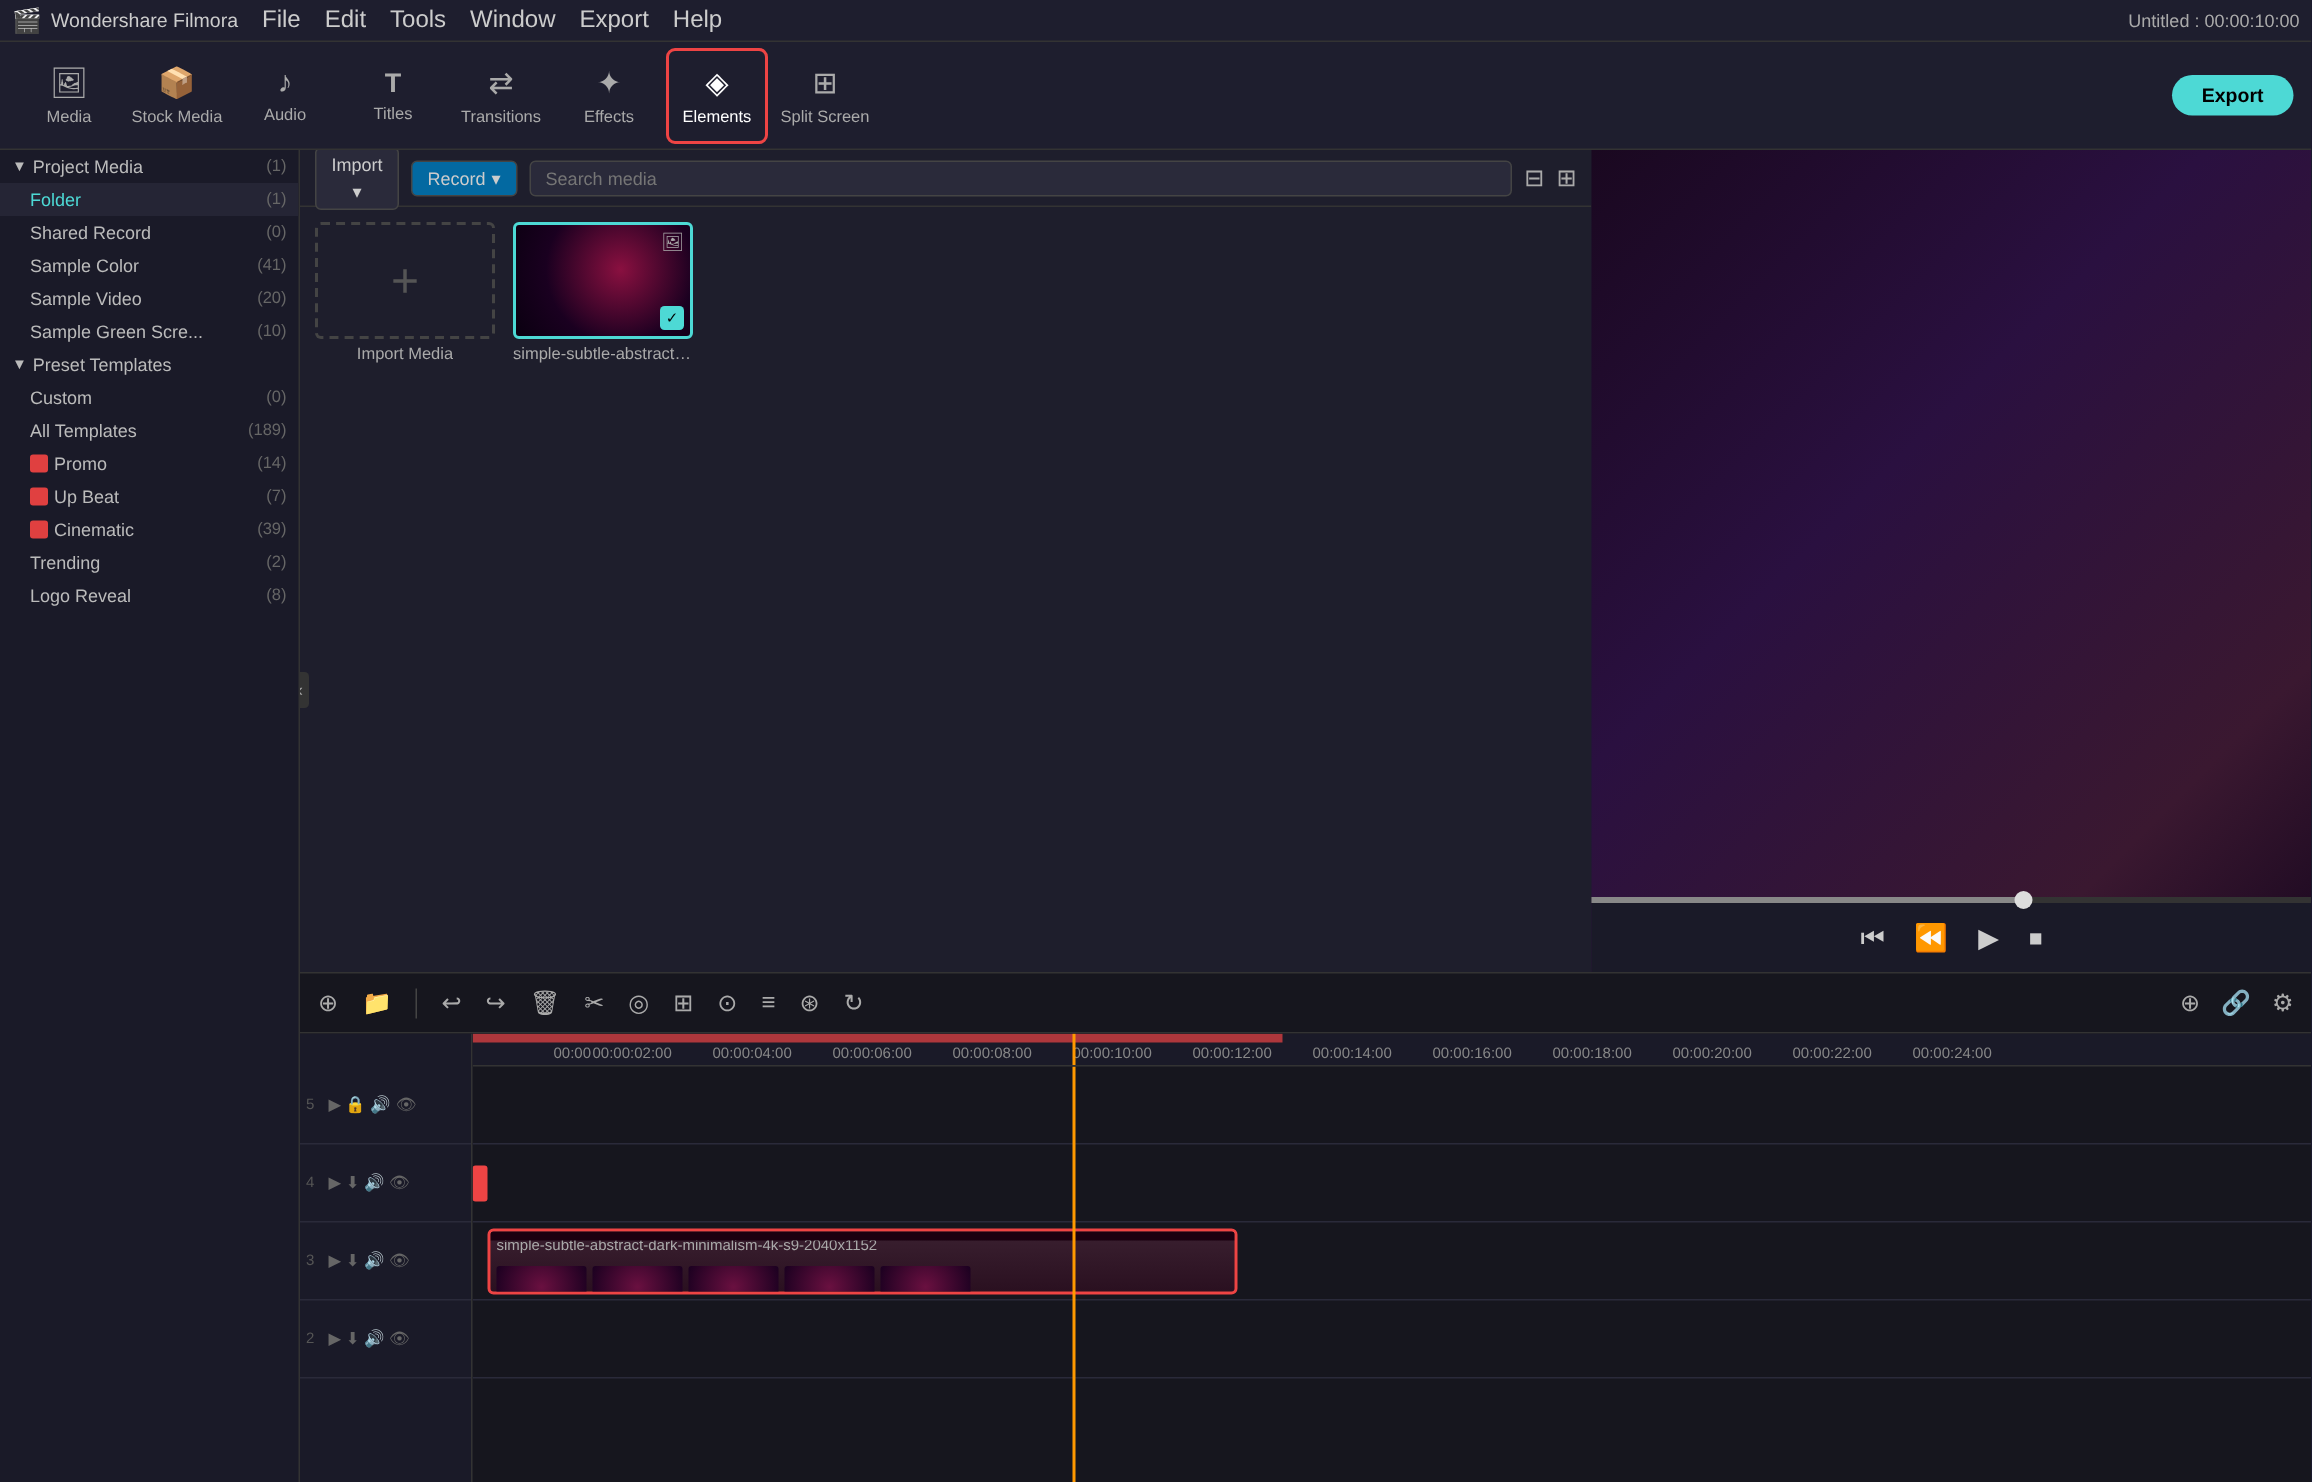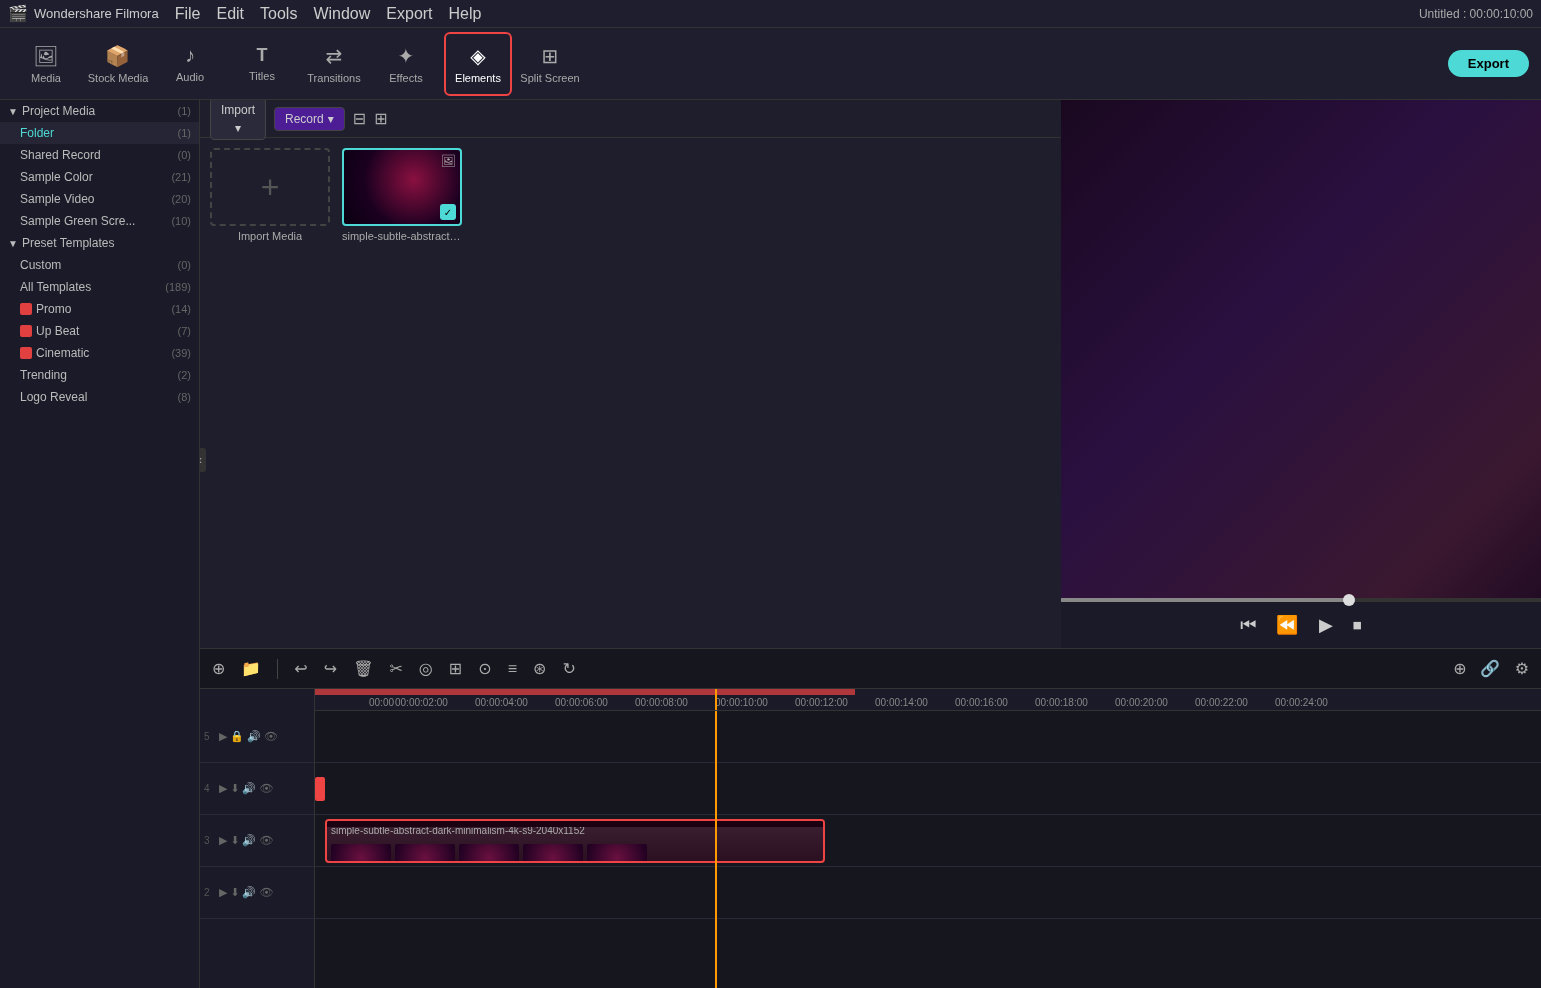--- a/index.html
+++ b/index.html
@@ -31,21 +31,21 @@
     .sidebar-item .count { color: #666; font-size: 11px; }
     .sidebar-item.indent1 { padding-left: 20px; }
     .sidebar-item .colored-dot { width: 12px; height: 12px; border-radius: 2px; margin-right: 4px; display: inline-block; }
 
     
     .content-area { flex: 1; display: flex; flex-direction: column; background: #1e1e2c; overflow: hidden; }
 
     
     .content-toolbar { display: flex; align-items: center; height: 38px; padding: 0 10px; gap: 8px; border-bottom: 1px solid #333; background: #1e1e2c; }
     .import-btn { background: #2a2a3a; border: 1px solid #444; border-radius: 4px; color: #ccc; padding: 4px 10px; cursor: pointer; display: flex; align-items: center; gap: 4px; font-size: 12px; flex-direction: column; }
-    .record-btn { background: #4c1d95; border: 1px solid #444; border-radius: 4px; color: #ccc; padding: 4px 10px; cursor: pointer; display: flex; align-items: center; gap: 4px; font-size: 12px; }
+    .record-btn { background: #0369a1; border: 1px solid #444; border-radius: 4px; color: #ccc; padding: 4px 10px; cursor: pointer; display: flex; align-items: center; gap: 4px; font-size: 12px; }
     .search-box { flex: 1; background: #2a2a3a; border: 1px solid #444; border-radius: 4px; padding: 4px 10px; color: #ccc; font-size: 12px; outline: none; }
     .filter-icon { color: #aaa; cursor: pointer; font-size: 16px; }
     .grid-icon { color: #aaa; cursor: pointer; font-size: 16px; }
 
     
     .media-grid { display: flex; flex-wrap: wrap; padding: 10px; gap: 12px; flex: 1; align-content: flex-start; overflow-y: auto; }
     .media-item { display: flex; flex-direction: column; align-items: center; gap: 4px; cursor: pointer; }
     .media-thumb { width: 120px; height: 78px; background: #2a2a3a; border-radius: 4px; display: flex; align-items: center; justify-content: center; position: relative; border: 2px solid transparent; }
     .media-thumb.selected { border: 2px solid #4dd9d5; }
     .media-thumb .check-mark { position: absolute; bottom: 4px; right: 4px; background: #4dd9d5; color: #000; border-radius: 3px; width: 16px; height: 16px; display: flex; align-items: center; justify-content: center; font-size: 10px; }
@@ -139,21 +139,21 @@
     <div class="sidebar-item indent1 active">
       <span class="label">Folder</span>
       <span class="count">(1)</span>
     </div>
     <div class="sidebar-item indent1">
       <span class="label">Shared Record</span>
       <span class="count">(0)</span>
     </div>
     <div class="sidebar-item indent1">
       <span class="label">Sample Color</span>
-      <span class="count">(21)</span>
+      <span class="count">(41)</span>
     </div>
     <div class="sidebar-item indent1">
       <span class="label">Sample Video</span>
       <span class="count">(20)</span>
     </div>
     <div class="sidebar-item indent1">
       <span class="label">Sample Green Scre...</span>
       <span class="count">(10)</span>
     </div>
 
@@ -202,20 +202,21 @@
 
         <div class="content-toolbar">
           <button class="import-btn">
             <span>Import</span>
             <span>▾</span>
           </button>
           <button class="record-btn">
             <span>Record</span>
             <span>▾</span>
           </button>
+          <input class="search-box" placeholder="Search media" style="">
           <span class="filter-icon">⊟</span>
           <span class="grid-icon">⊞</span>
         </div>
 
         <div class="media-grid">
 
           <div class="media-item">
             <div class="import-placeholder">
               <span class="plus">+</span>
             </div>

